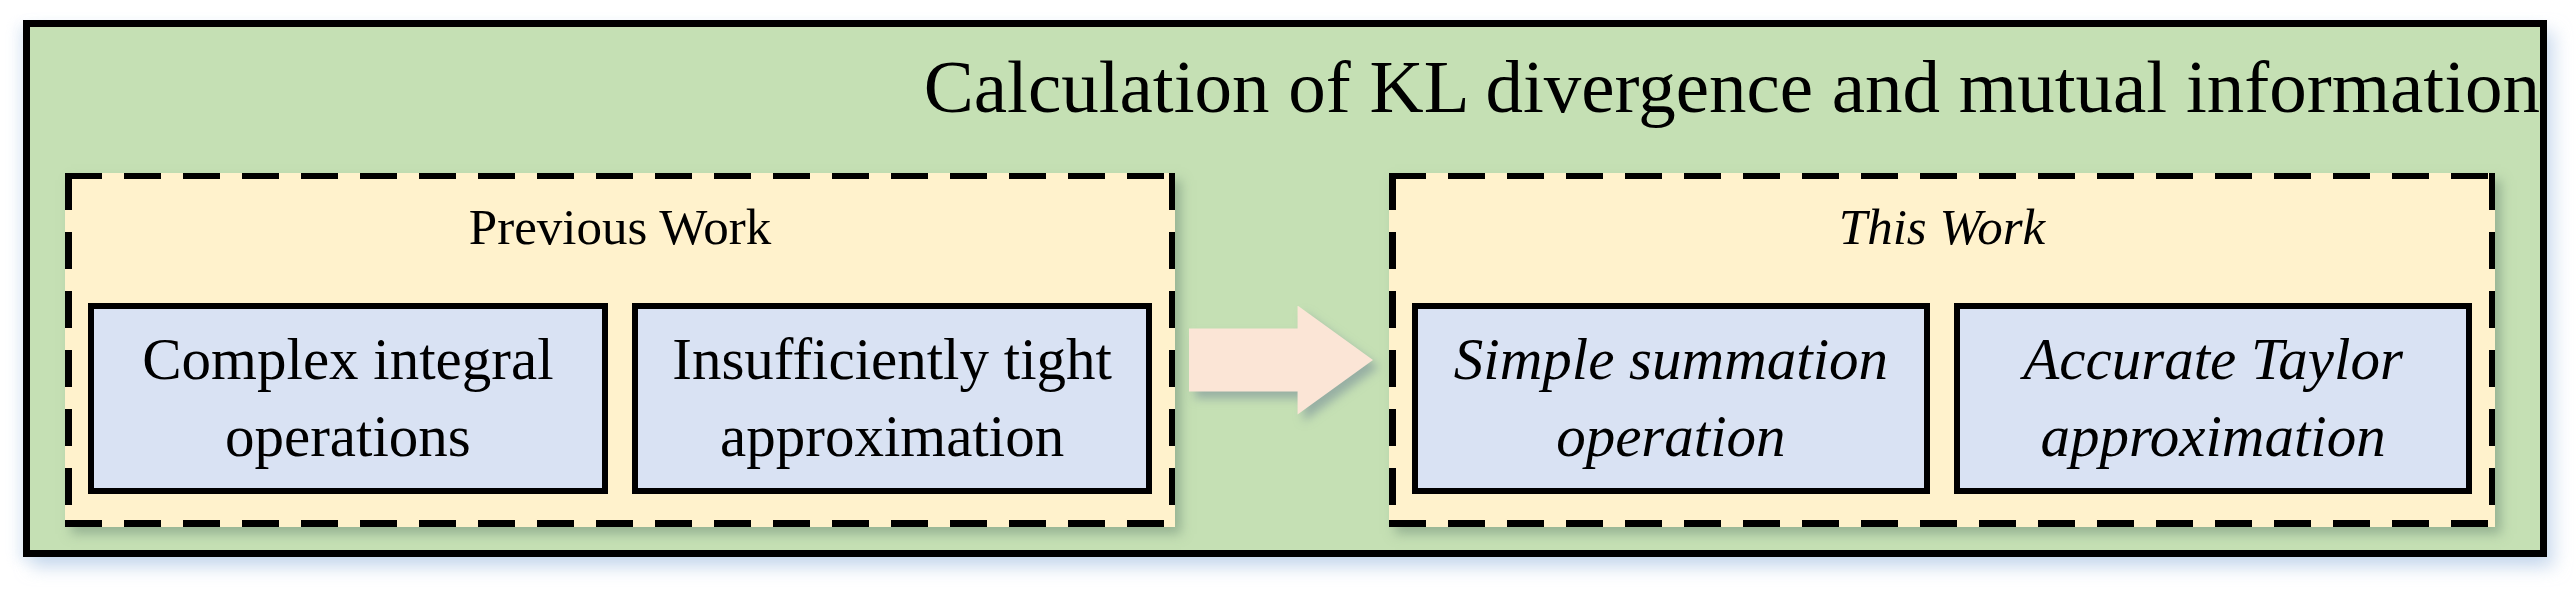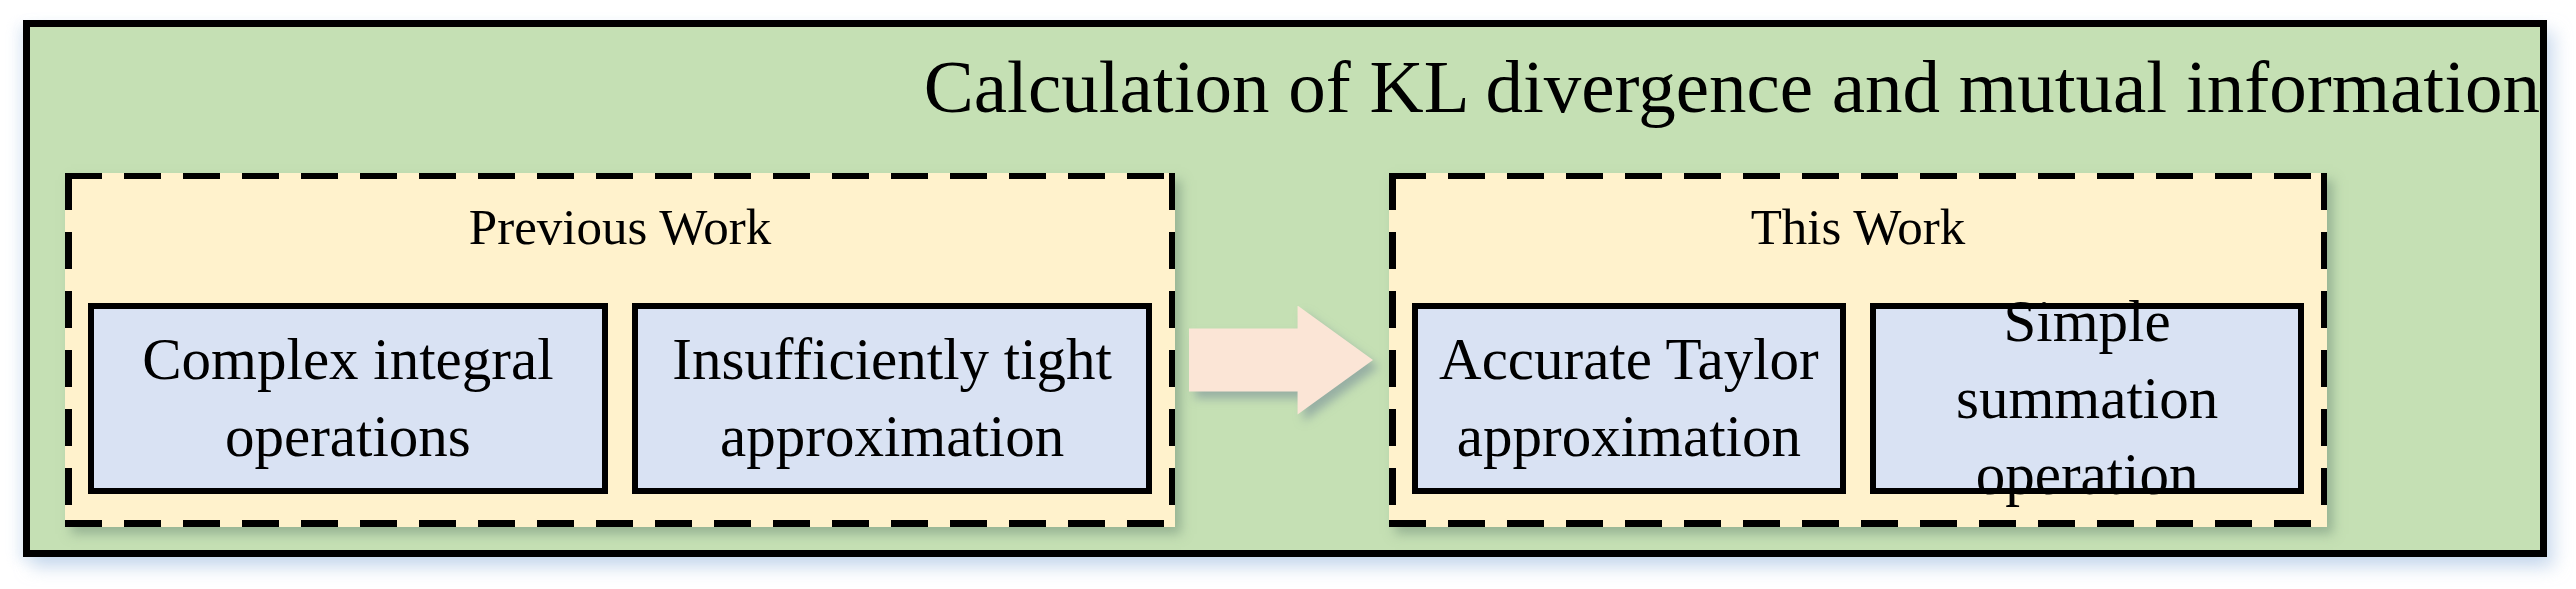--- a/index.html
+++ b/index.html
@@ -32,21 +32,21 @@
   }
   .panel {
     position: absolute;
     top: 146px;
     height: 354px;
     box-sizing: border-box;
     background: var(--panel_bg, #fff2cc);
     box-shadow: 5.7px 7.3px 10.6px rgba(105, 135, 115, 0.50);
   }
   .panel-left  { left: 35px;   width: 1110px; }
-  .panel-right { left: 1359px; width: 938px; }
+  .panel-right { left: 1359px; width: 1106px; font-style: italic; }
 
   
   .dash { position: absolute; pointer-events: none; }
   .dash-h { left: 0; right: 0; height: 6.5px;
     background: repeating-linear-gradient(90deg, #000 0 37px, transparent 37px 59px); }
   .dash-top { top: 0; }
   .dash-bottom { bottom: 0; }
   .dash-v { top: 0; bottom: 0; width: 6.5px;
     background: repeating-linear-gradient(180deg, #000 0 37px, transparent 37px 59px); }
   .dash-left { left: 0; }
@@ -58,20 +58,21 @@
     font-size: 51px;
     font-weight: normal;
     line-height: 1.2;
   }
   .boxes {
     position: absolute;
     left: 23px; right: 23px;
     top: 130px; bottom: 33px;
     display: flex;
     gap: 24.4px;
+    justify-content: flex-end;
   }
   .box {
     flex: 1 1 0;
     box-sizing: border-box;
     border: 6.5px solid var(--border, #000);
     background: var(--box_bg, #d9e2f3);
     display: flex;
     align-items: center;
     justify-content: center;
     text-align: center;
@@ -125,25 +126,25 @@
     </div>
 
     <section class="panel panel-right">
       <i class="dash dash-h dash-top"></i>
       <i class="dash dash-h dash-bottom"></i>
       <i class="dash dash-v dash-left"></i>
       <i class="dash dash-v dash-right"></i>
       <h2 class="panel-header">This Work</h2>
       <div class="boxes">
         <div class="box">
+          <span>Simple summation
+operation</span>
+        </div>
+        <div class="box">
           <span>Accurate Taylor
 approximation</span>
-        </div>
-        <div class="box">
-          <span>Simple summation
-operation</span>
         </div>
       </div>
     </section>
 
   </div>
 </div>
 
 
 </body></html>

